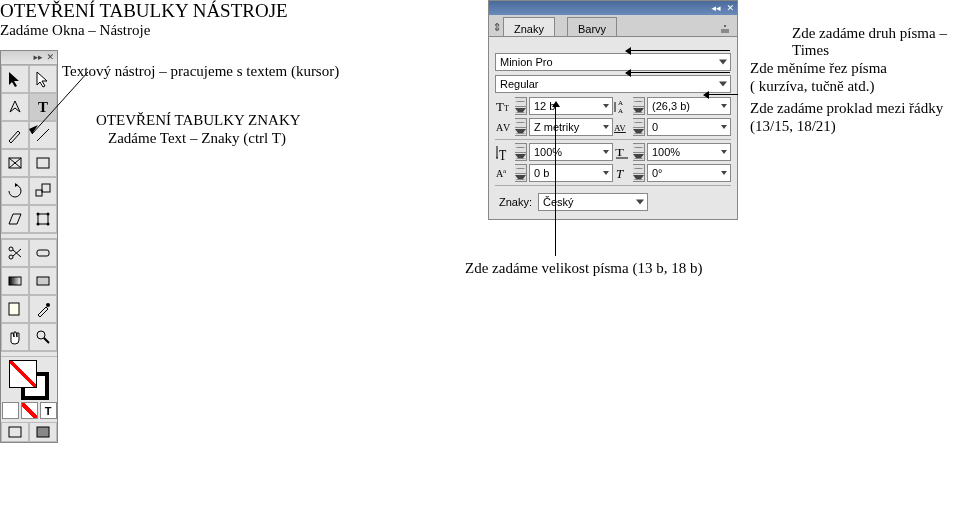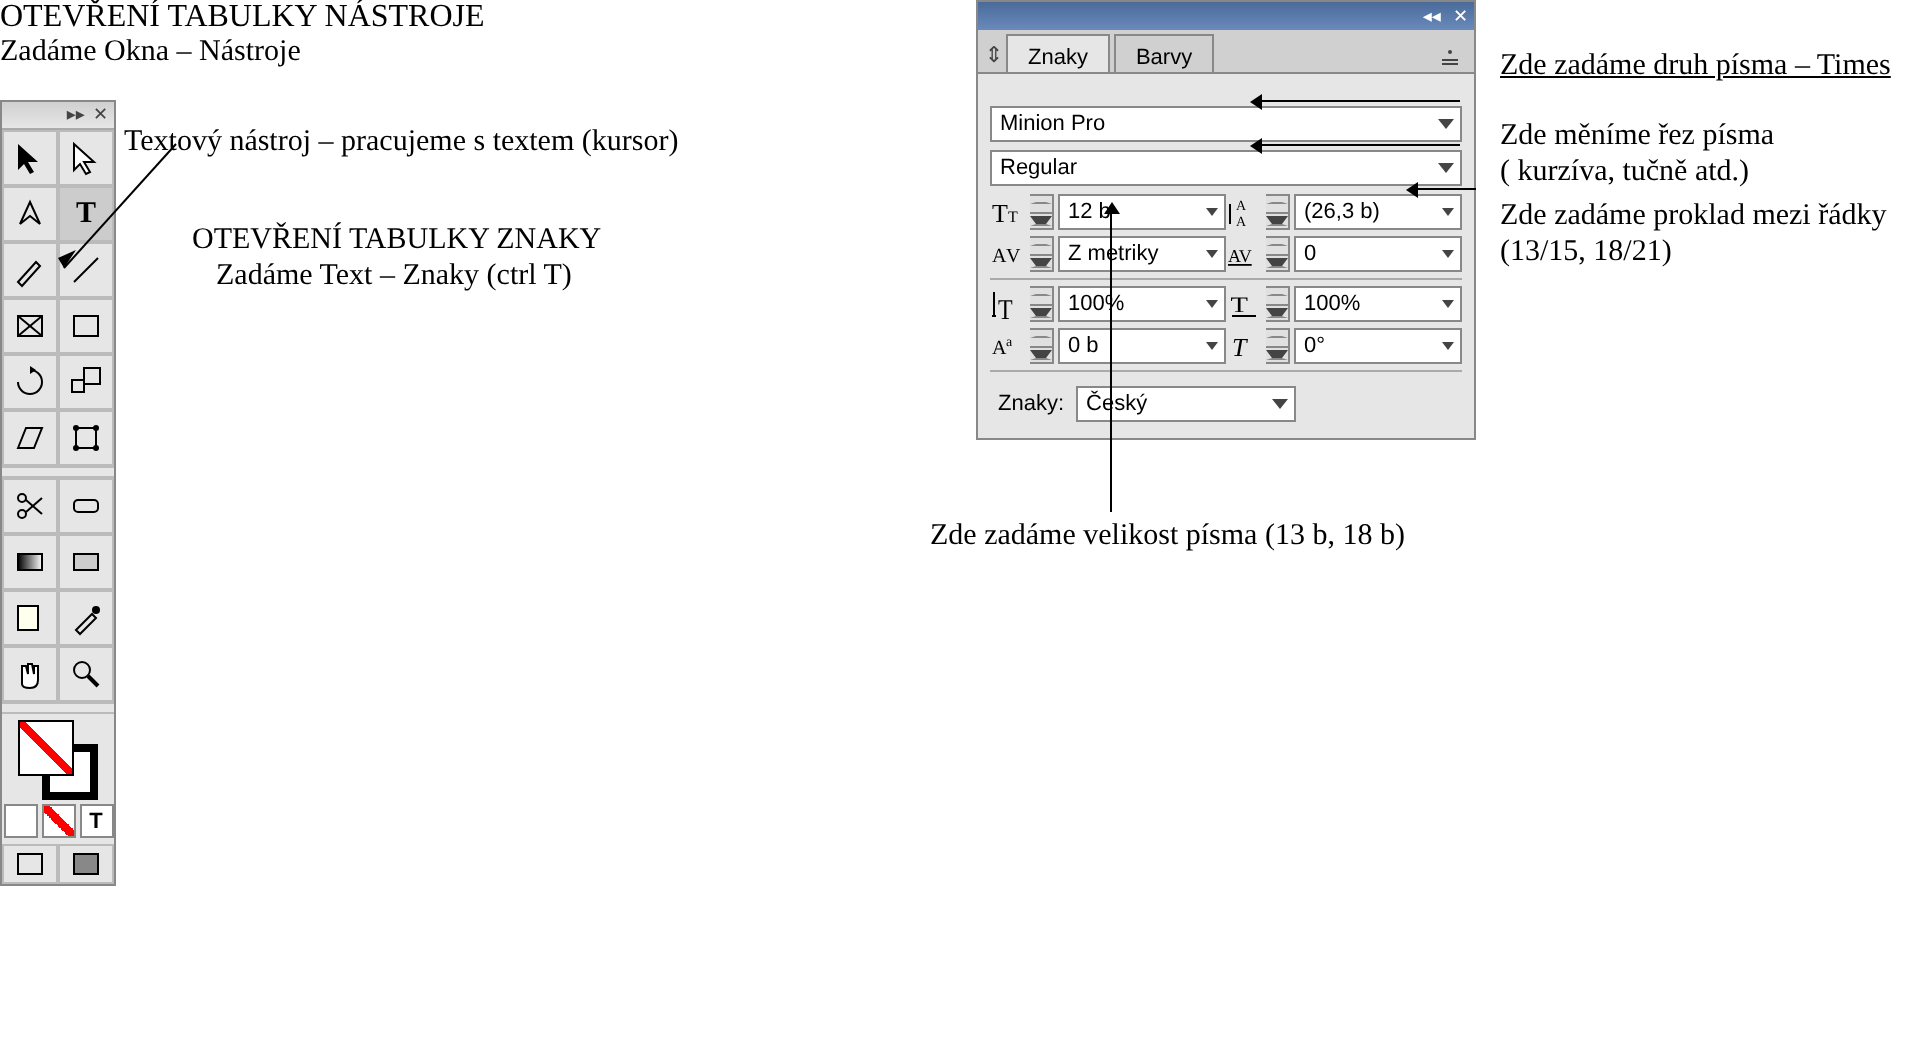--- a/index.html
+++ b/index.html
@@ -6,21 +6,21 @@
   body {
     width: 960px;
     height: 525px;
     background: #fff;
     position: relative;
     font-family: "Times New Roman", serif;
   }
 
   
   .title-block { position: absolute; left: 0; top: 0; }
-  .title1 { font-size: 16px; }
+  .title1 { font-size: 19px; }
   .title2 { font-size: 15px; }
 
   .desc1 { position: absolute; left: 62px; top: 63px; font-size: 15px; }
   .desc2 { position: absolute; left: 96px; top: 112px; font-size: 15px; }
   .desc3 { position: absolute; left: 108px; top: 130px; font-size: 15px; }
 
   
   .tools-panel {
     position: absolute;
     left: 0; top: 50px;
@@ -98,21 +98,21 @@
   .tab-pre {
     width:12px; height:18px; display:flex; align-items:center; justify-content:center;
     color:#444;
   }
   .tab {
     height:19px;
     padding: 4px 10px 0 10px;
     border:1px solid #888;
     border-bottom:none;
     background:#e6e6e6;
-    margin-right:2px;
+    margin-right:12px;
     display:flex; align-items:center;
   }
   .tab.inactive { background:#d0d0d0; }
   .tabs-menu {
     margin-left:auto; width:16px; height:16px;
     display:flex; align-items:center; justify-content:center;
     margin-right:4px;
   }
 
   .panel-body { padding: 16px 6px 8px 6px; }
@@ -611,19 +611,19 @@
 
   </div>
 </div>
 
 <div class="h-arrow" style="left:630px; top:50px; width:100px;"></div>
 <div class="h-arrow" style="left:630px; top:72px; width:100px;"></div>
 <div class="h-arrow" style="left:708px; top:94px; width:30px;"></div>
 
 <div class="v-arrow" style="left:555px; top:106px; height:150px;"></div>
 
-<div class="anno" style="left:750px; top:25px;text-decoration:underline;">Zde zadáme druh písma – Times</div>
+<div class="anno" style="left:792px; top:25px;">Zde zadáme druh písma – Times</div>
 <div class="anno" style="left:750px; top:60px;">Zde měníme řez písma</div>
 <div class="anno" style="left:750px; top:78px;">( kurzíva, tučně atd.)</div>
 <div class="anno" style="left:750px; top:100px;">Zde zadáme proklad mezi řádky</div>
 <div class="anno" style="left:750px; top:118px;">(13/15, 18/21)</div>
 
 <div class="anno-bottom" style="left:465px; top:260px;">Zde zadáme velikost písma (13 b, 18 b)</div>
 
 </body></html>

